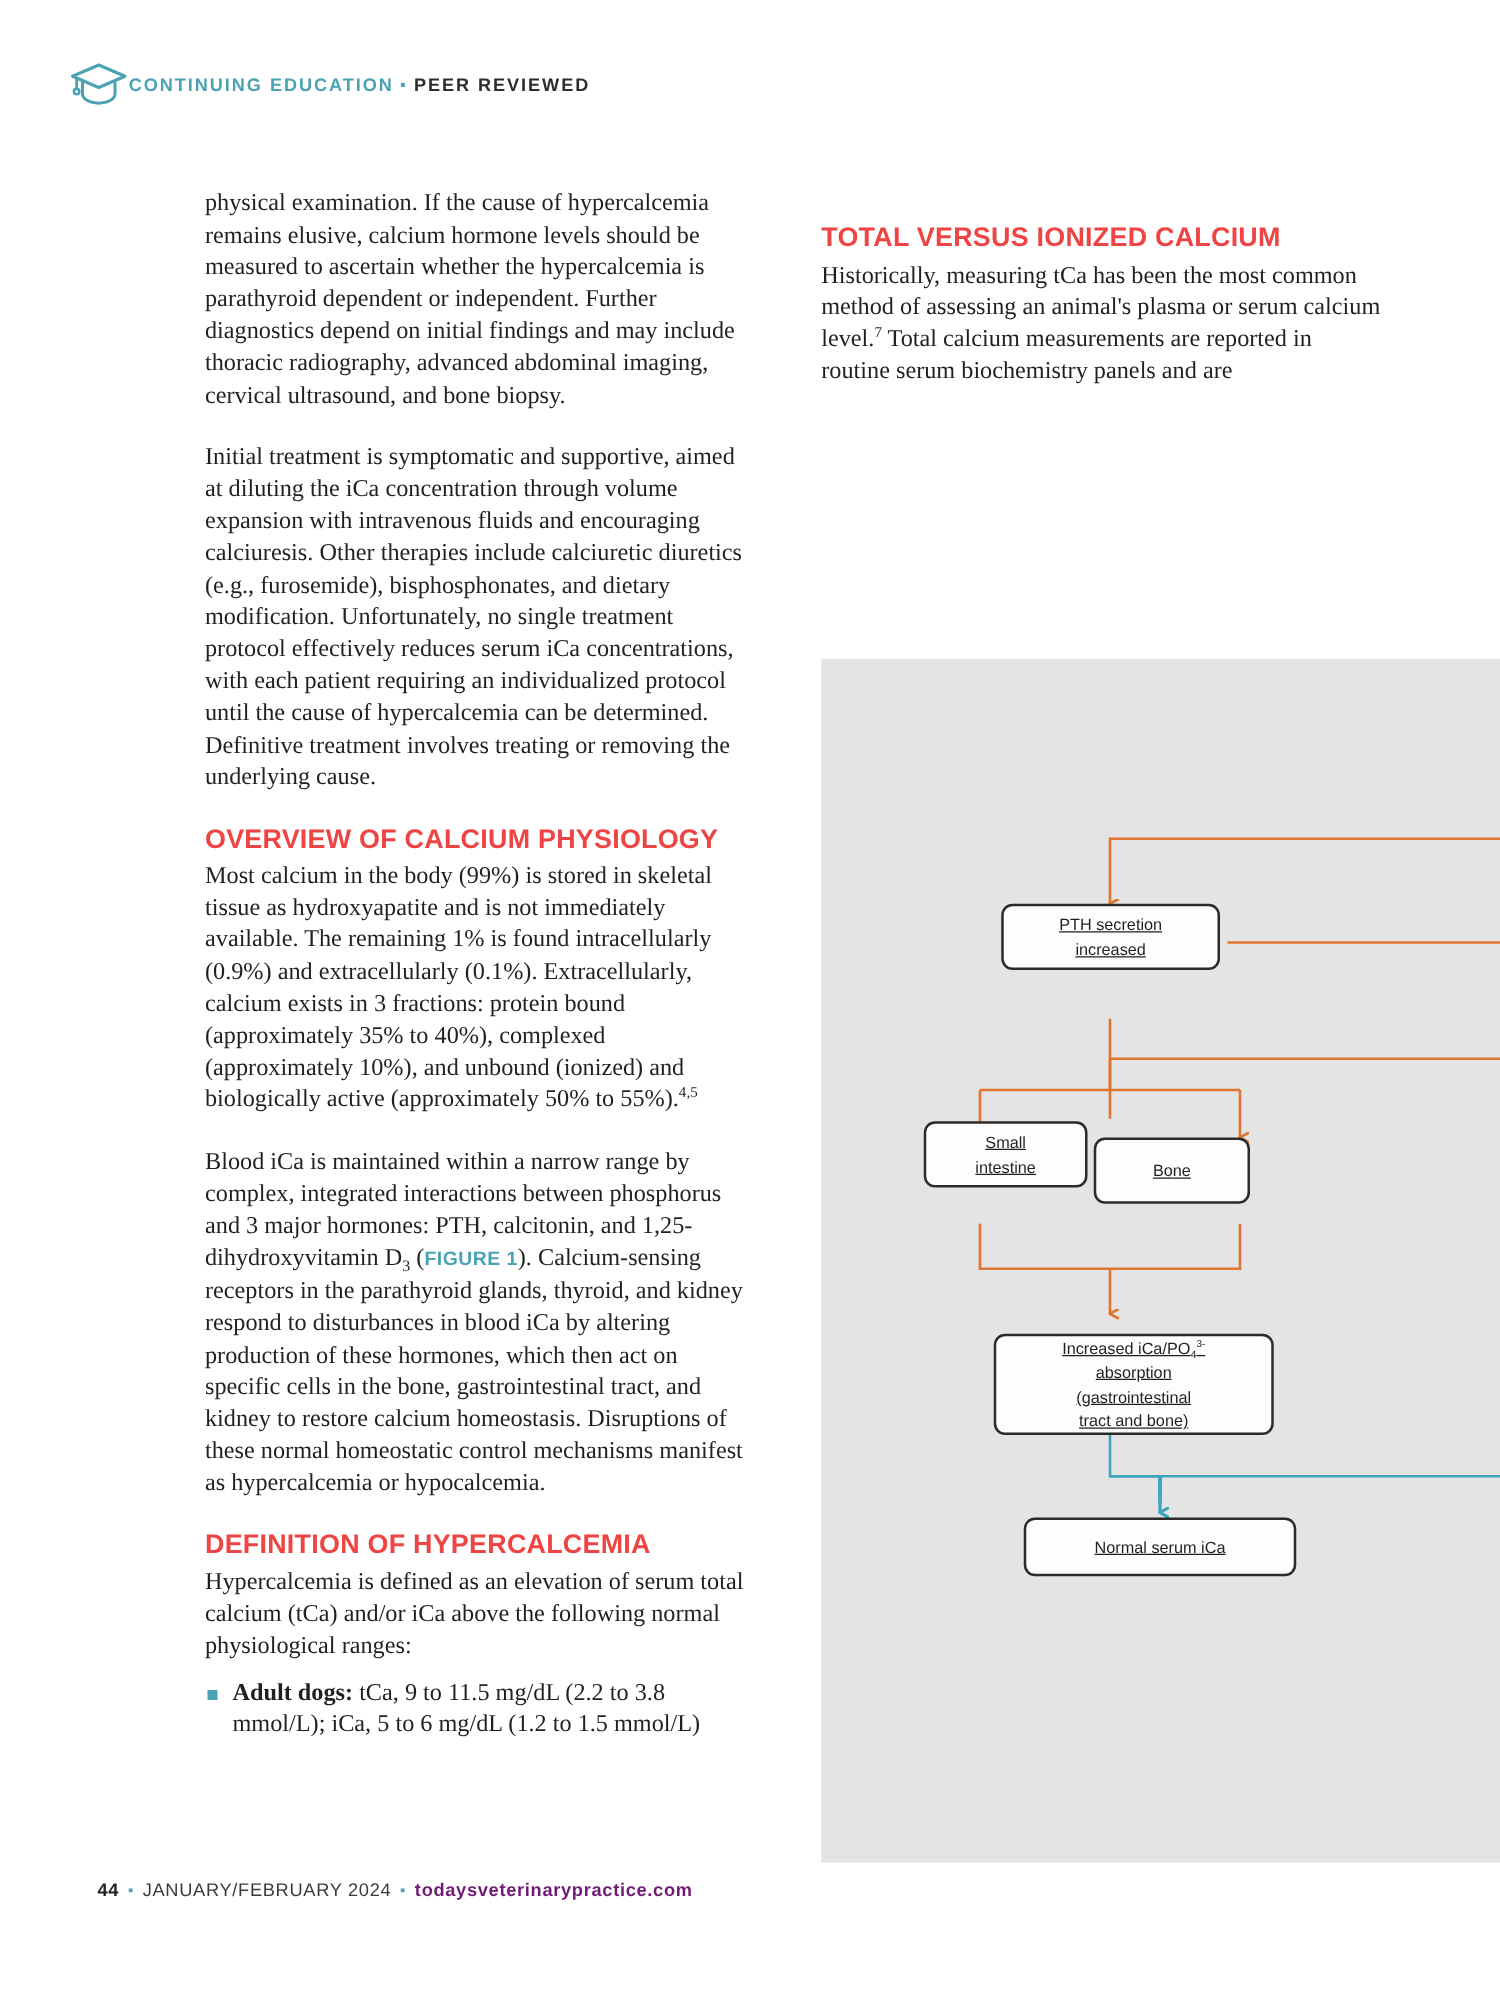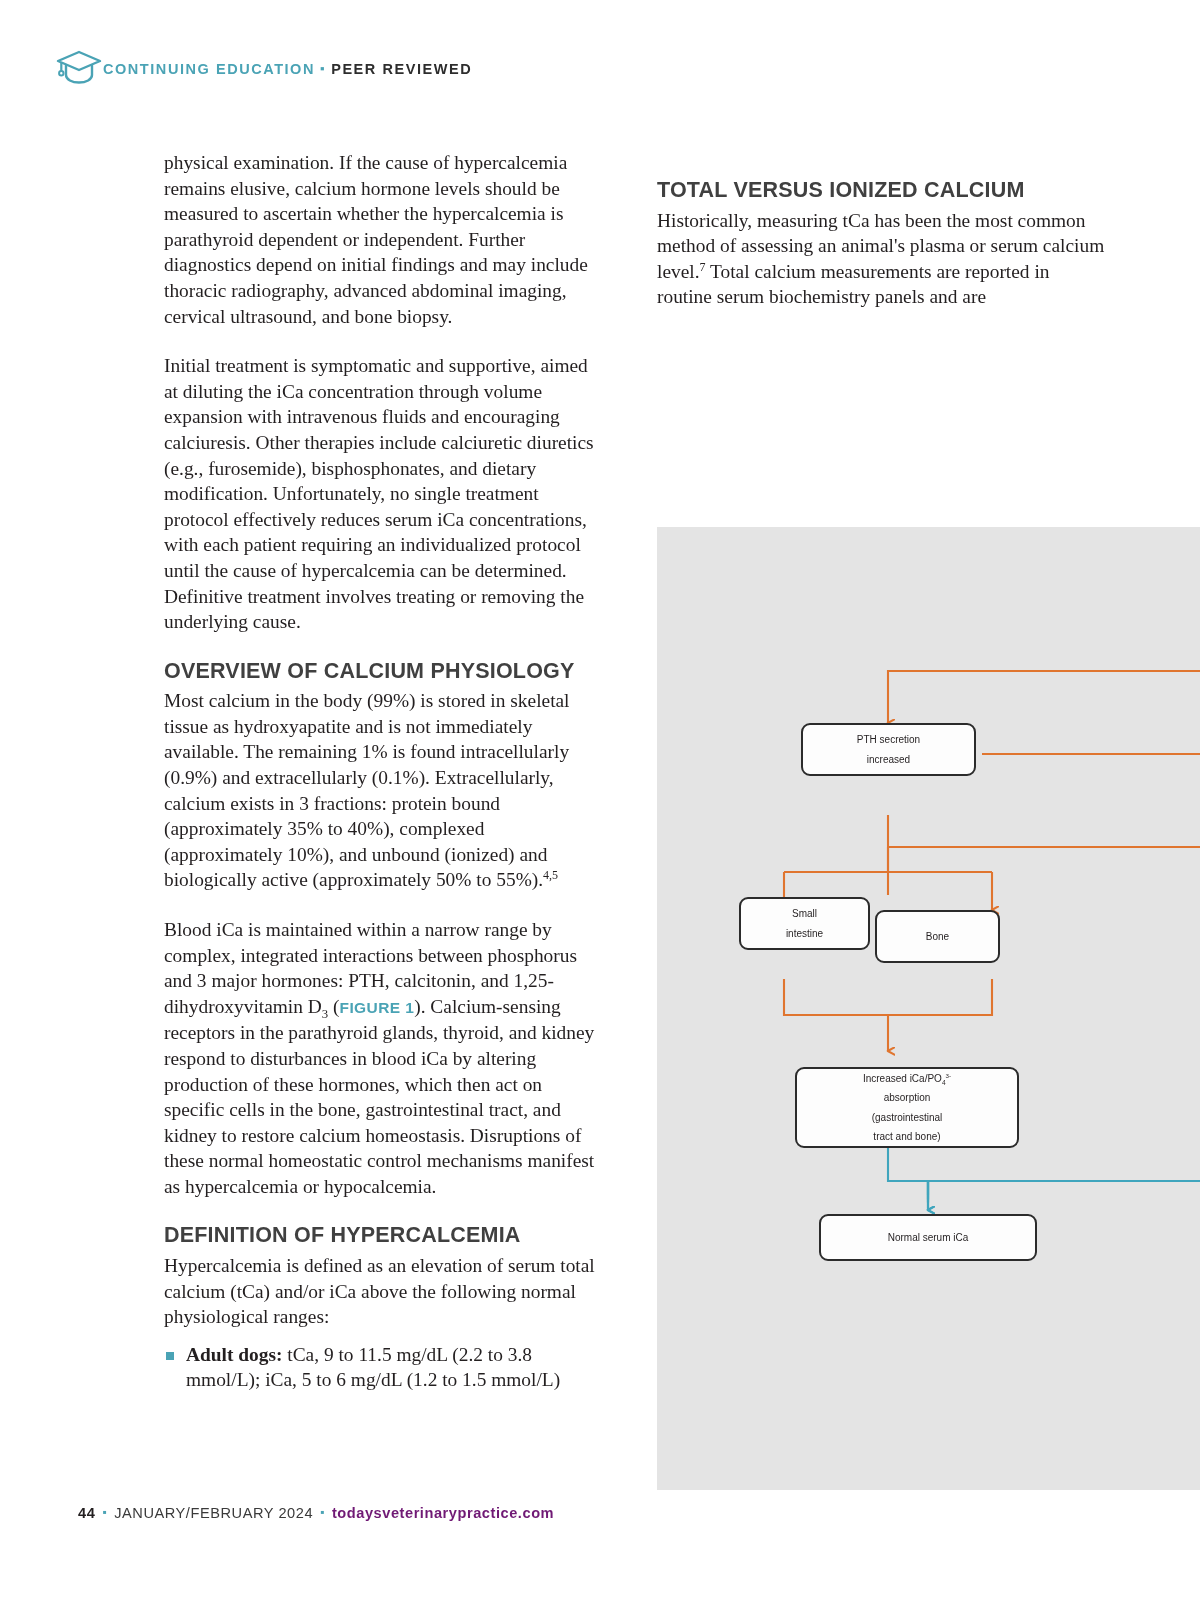--- a/index.html
+++ b/index.html
@@ -22,21 +22,21 @@
   .col-left{left:164px;width:437px;}
   .col-right{left:657px;width:448px;}
 
   p.body{
     font-size:19.4px;line-height:25.6px;color:#231f20;
     margin:0 0 24px 0;text-align:left;
   }
   p.body.tight{margin-bottom:12px;}
   h2.sec{
     font-family:"Liberation Sans",sans-serif;
-    color:#404040;font-size:21.5px;line-height:25.5px;letter-spacing:0.2px;
+    color:#ef4444;font-size:21.5px;line-height:25.5px;letter-spacing:0.2px;
     font-weight:700;margin:0 0 4px 0;text-transform:uppercase;
   }
   h2.sec.spaced{margin-top:28px;}
   .figref{font-family:"Liberation Sans",sans-serif;color:#4aa3b5;font-weight:700;font-size:15.5px;letter-spacing:0.4px;}
   sup{font-size:0.62em;vertical-align:super;line-height:0;}
   sub{font-size:0.66em;vertical-align:sub;line-height:0;}
   .bullets{list-style:none;margin:0;padding:0;}
   .bullets li{
     position:relative;padding-left:22px;font-size:19.4px;line-height:25.6px;
     color:#231f20;margin-bottom:2px;
@@ -47,23 +47,23 @@
   .bullets b{font-weight:700;}
 
   
   .figure-panel{
     position:absolute;left:657px;top:527px;width:543px;height:963px;
     background:#e4e4e4;overflow:hidden;
   }
   .figure-panel svg{position:absolute;left:0;top:0;}
   .fbox{
     position:absolute;background:#fdfdfd;border:2.1px solid #2b2b2b;border-radius:9px;
-    font-family:"Liberation Sans",sans-serif;font-size:10px;line-height:19.5px;color:#231f20;
+    font-family:"Liberation Sans",sans-serif;font-size:13px;line-height:19.5px;color:#231f20;
     display:flex;align-items:center;justify-content:center;text-align:center;
-    box-sizing:border-box;padding:4px 6px;
+    box-sizing:border-box;padding:4px 6px;text-decoration:underline;
   }
 
   
   .footer{
     position:absolute;left:78px;top:1505px;
     font-family:"Liberation Sans",sans-serif;font-size:14.6px;letter-spacing:0.55px;
     color:#3a3a3a;white-space:nowrap;display:flex;align-items:center;
   }
   .footer .pg{font-weight:700;color:#231f20;}
   .footer .sep{color:#4aa3b5;font-size:12px;padding:0 7px;position:relative;top:-1px;}

